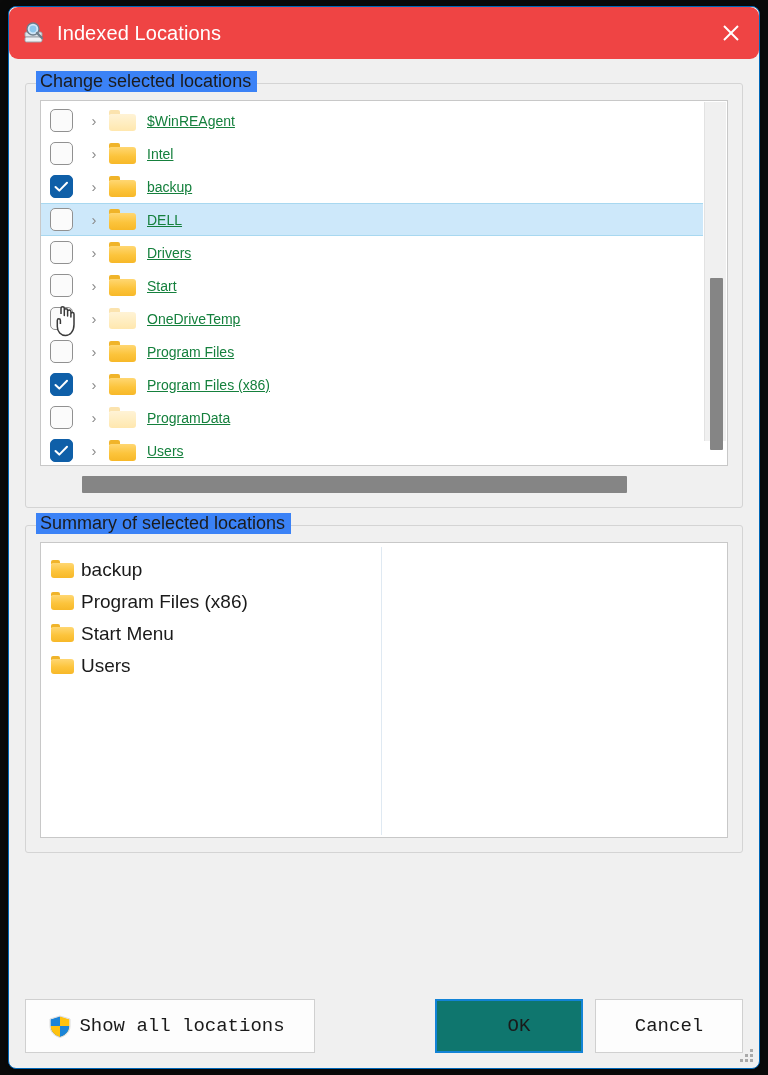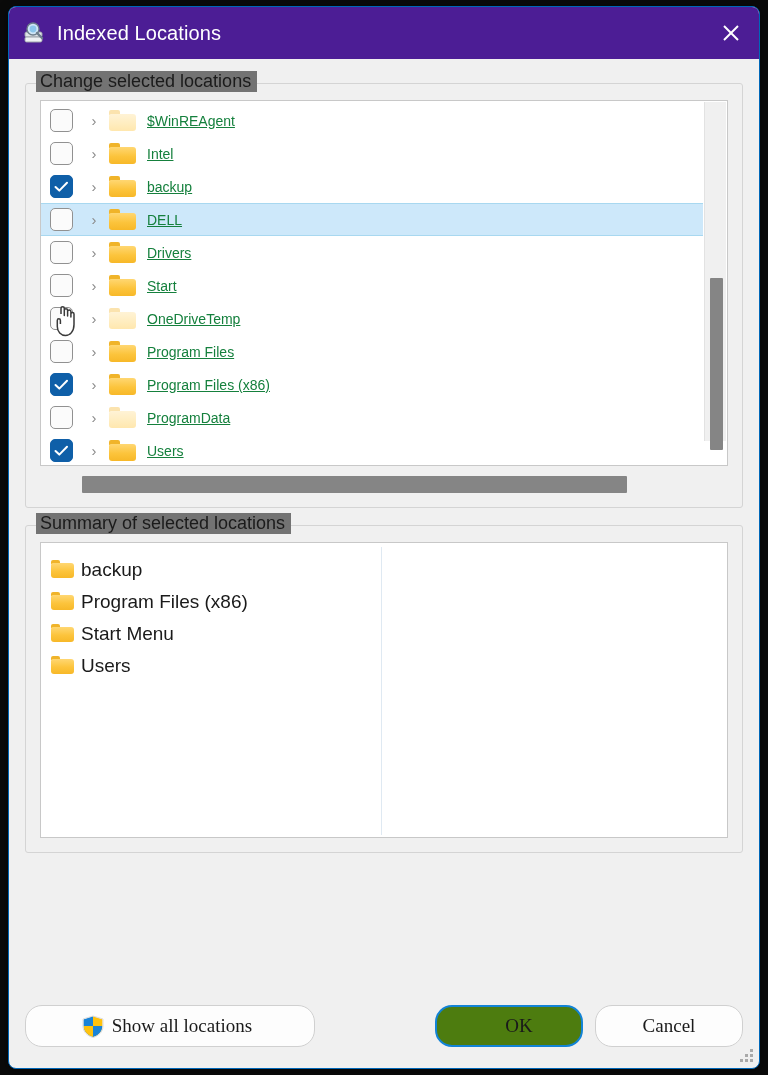--- a/index.html
+++ b/index.html
@@ -21,25 +21,26 @@
     border-radius: 8px;
     overflow: hidden;
     display: flex;
     flex-direction: column;
     box-shadow: 0 2px 10px rgba(0,0,0,.55);
   }
 
   
   .titlebar {
     height: 52px;
-    background: #4c1d95;
-    display: flex;
-    align-items: center;
-    flex: none;
-    position: relative;
+    background: #ef4444;
+    display: flex;
+    align-items: center;
+    flex: none;
+    position: relative;
+    border-radius: 9px;
   }
   .title-icon {
     width: 26px; height: 26px;
     margin-left: 12px; margin-right: 10px;
     position: relative;
     flex: none;
   }
   .title-text {
     color: #ffffff;
     font-size: 20px;
@@ -69,21 +70,21 @@
   .groupbox {
     position: relative;
     border: 1px solid #d4d4d4;
     border-radius: 3px;
     margin-top: 12px;
     background: #f0f0f0;
   }
   .groupbox > .gb-label {
     position: absolute;
     top: -13px; left: 10px;
-    background: #737373;
+    background: #3b82f6;
     padding: 0 6px 0 4px;
     font-size: 18px;
     color: #1b1b1b;
     white-space: nowrap;
   }
   .gb-inner { padding: 16px 14px 14px 14px; }
 
   
   .tree-wrap {
     position: relative;
@@ -268,42 +269,42 @@
   
   .footer {
     flex: none;
     height: 84px;
     padding: 0 16px;
     display: flex;
     align-items: center;
     position: relative;
   }
   .btn {
-    height: 42px;
+    height: 54px;
     background: #fdfdfd;
     border: 1px solid #d0d0d0;
-    border-radius: 17px;
+    border-radius: 0;
     font-size: 19px;
     color: #1a1a1a;
     display: flex;
     align-items: center;
     justify-content: center;
     white-space: nowrap;
     cursor: default;
-    font-family: Liberation Serif, serif;
+    font-family: Liberation Mono, monospace;
   }
   .btn-showall {
     width: 290px;
     gap: 8px;
     padding-right: 6px;
   }
   .btn-ok {
     width: 148px;
     border: 2px solid #1283d6;
-    background: #4d7c0f;
+    background: #0f766e;
     padding-left: 20px;
   }
   .btn-cancel { width: 148px; }
   .footer-right {
     position: absolute;
     right: 16px; top: 0; bottom: 0;
     display: flex;
     align-items: center;
     gap: 12px;
   }

